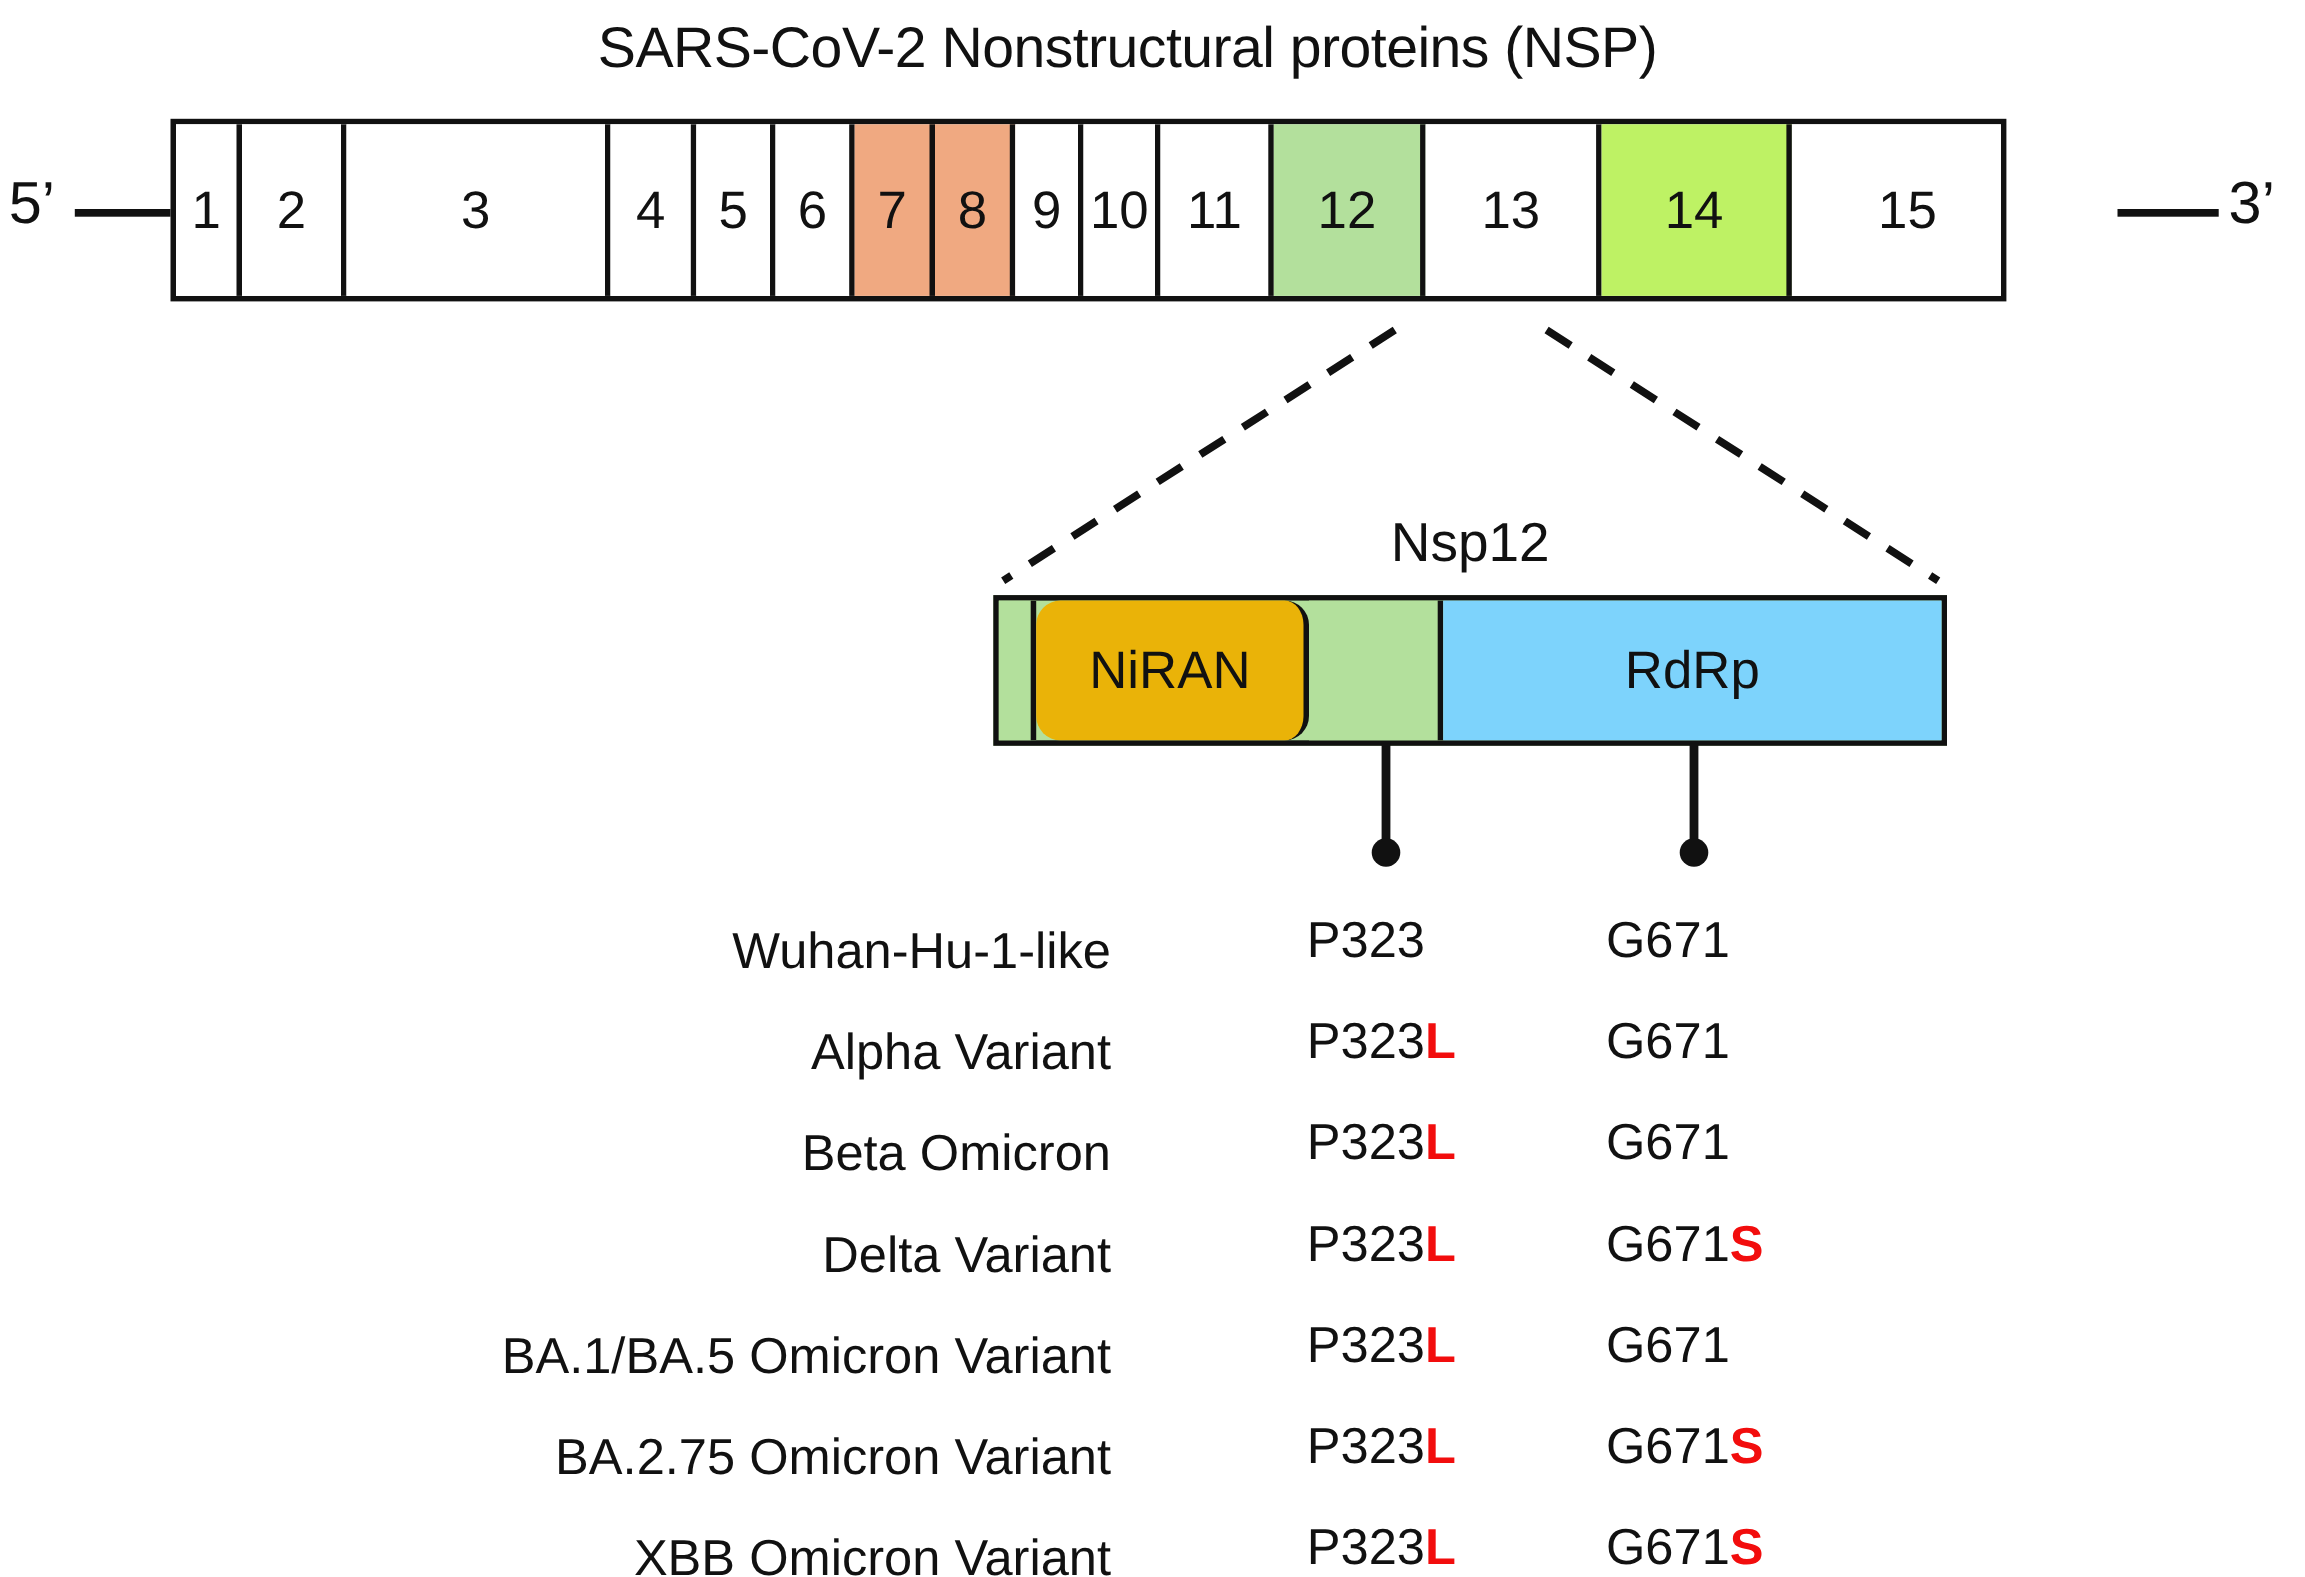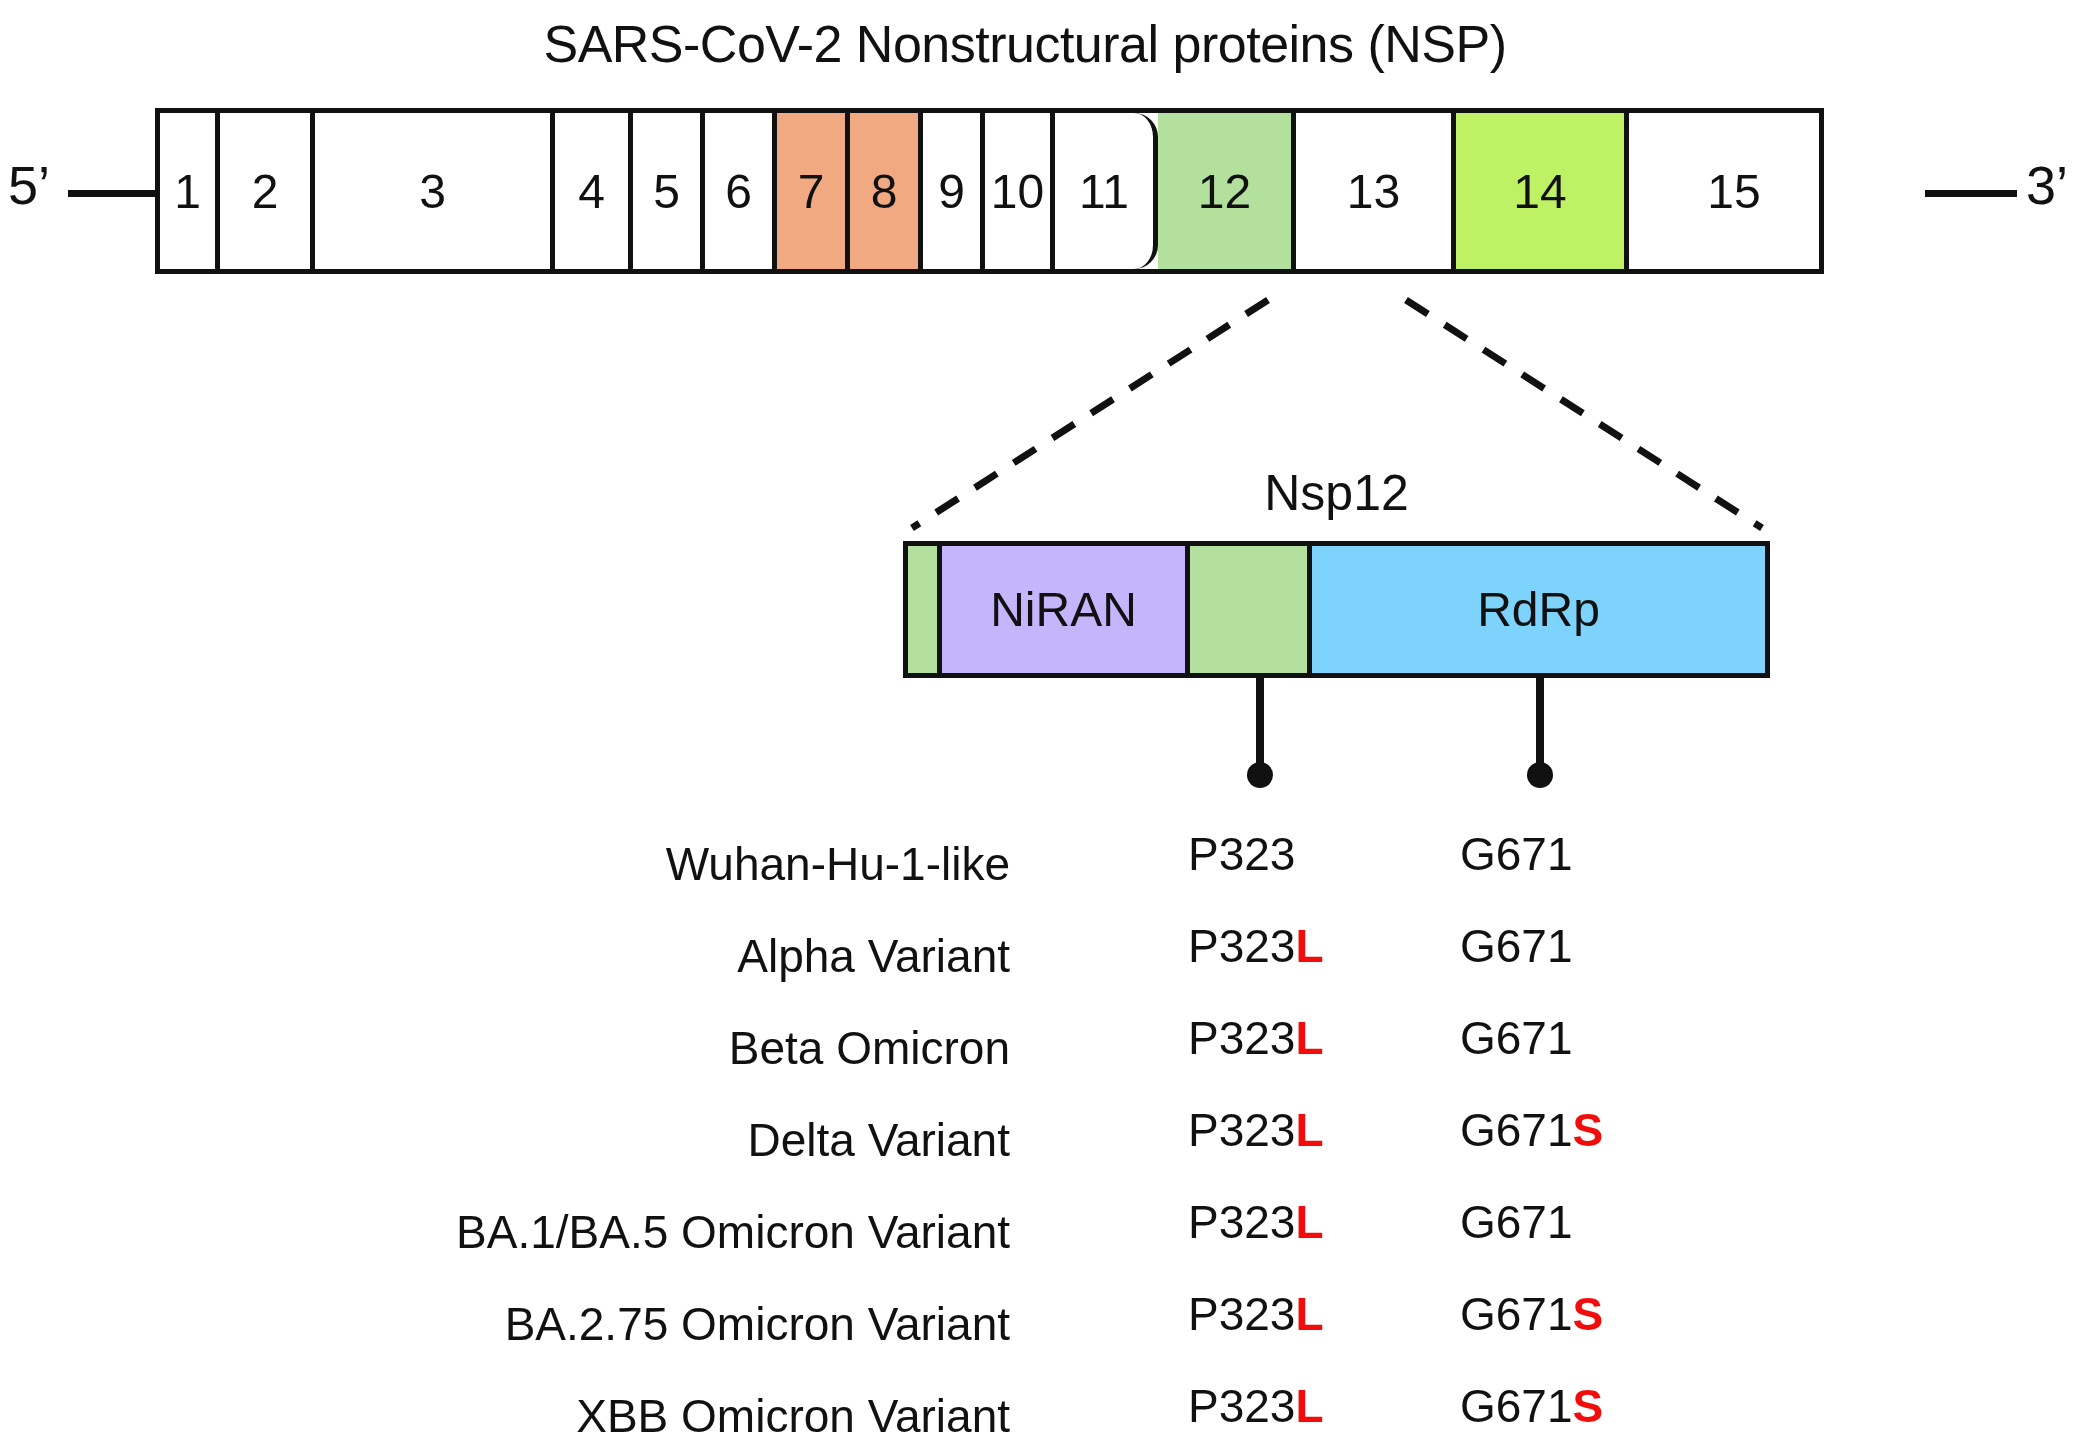--- a/index.html
+++ b/index.html
@@ -201,39 +201,39 @@
         <div class="nsp-cell" style="width: 60px; background: rgb(255, 255, 255);">1</div>
         <div class="nsp-cell" style="width: 95px; background: rgb(255, 255, 255);">2</div>
         <div class="nsp-cell" style="width: 240px; background: rgb(255, 255, 255);">3</div>
         <div class="nsp-cell" style="width: 78px; background: rgb(255, 255, 255);">4</div>
         <div class="nsp-cell" style="width: 72px; background: rgb(255, 255, 255);">5</div>
         <div class="nsp-cell" style="width: 72px; background: rgb(255, 255, 255);">6</div>
         <div class="nsp-cell" style="width: 73px; background: rgb(240, 169, 129);">7</div>
         <div class="nsp-cell" style="width: 73px; background: rgb(240, 169, 129);">8</div>
         <div class="nsp-cell" style="width: 62px; background: rgb(255, 255, 255);">9</div>
         <div class="nsp-cell" style="width: 70px; background: rgb(255, 255, 255);">10</div>
-        <div class="nsp-cell" style="width: 103px; background: rgb(255, 255, 255); border-radius: 24px;">11</div>
+        <div class="nsp-cell" style="width: 103px; background: rgb(255, 255, 255);">11</div>
         <div class="nsp-cell" style="width: 138px; background: rgb(179, 224, 156);">12</div>
         <div class="nsp-cell" style="width: 160px; background: rgb(255, 255, 255);">13</div>
         <div class="nsp-cell" style="width: 173px; background: #bef264;">14</div>
         <div class="nsp-cell" style="width: 190px; background: rgb(255, 255, 255); padding-left: 20px;">15</div>
       </div>
     <div id="three-prime-line"></div>
     <div id="three-prime-label">3’</div>
   </div>
 
   <svg id="expander" viewBox="0 0 2095 1434">
     <line x1="1268" y1="300" x2="912" y2="528" stroke="#111111" stroke-width="7" stroke-dasharray="26 20"></line>
     <line x1="1406" y1="300" x2="1762" y2="528" stroke="#111111" stroke-width="7" stroke-dasharray="26 20"></line>
   </svg>
 
   <div id="nsp12-title">Nsp12</div>
   <div id="nsp12-bar">
       <div class="dom-seg" style="width: 34px; background: rgb(179, 224, 156);"></div>
-      <div class="dom-seg" style="width: 248px; background: #c4b5fd;">NiRAN</div>
+      <div class="dom-seg" style="width: 248px; background: #eab308; border-radius: 22px;">NiRAN</div>
       <div class="dom-seg" style="width: 122px; background: rgb(179, 224, 156);"></div>
       <div class="dom-seg" style="width: 453px; background: #7dd3fc;">RdRp</div>
     </div>
 
   <div id="lollipops">
       <div class="lolli-stem" style="left: 1256px;"></div>
       <div class="lolli-head" style="left: 1247px;"></div>
       <div class="lolli-stem" style="left: 1536px;"></div>
       <div class="lolli-head" style="left: 1527px;"></div>
     </div>

